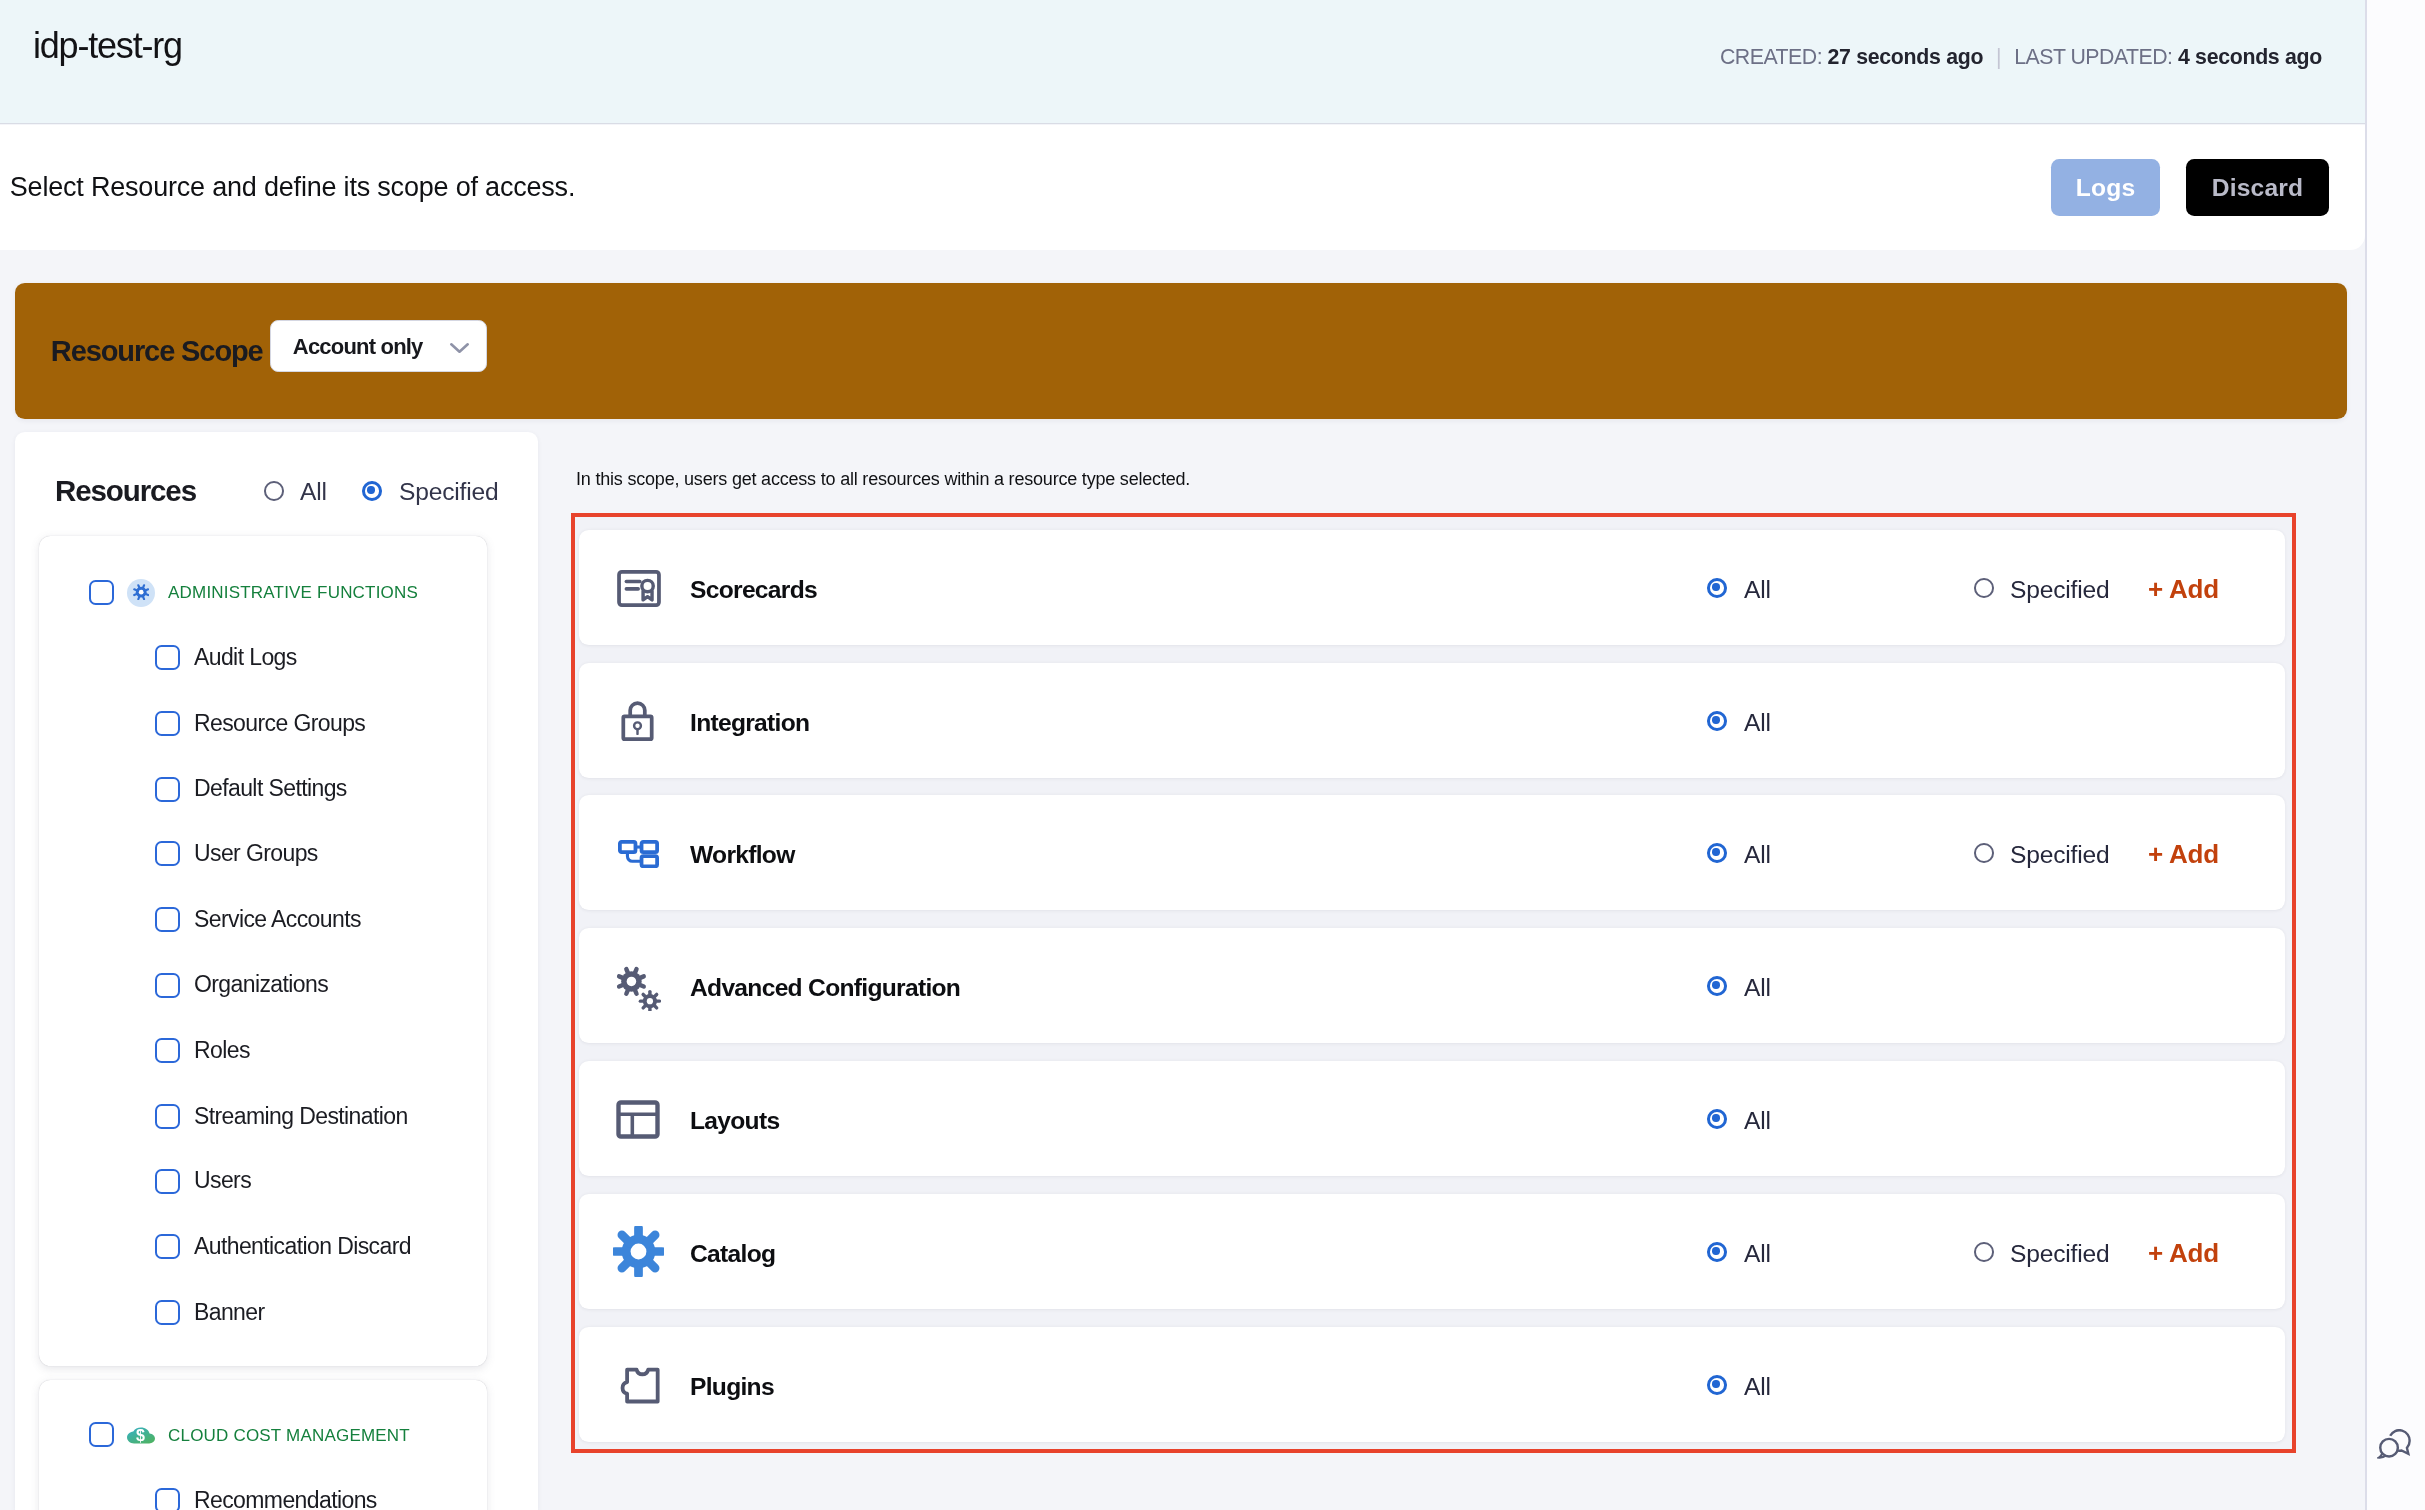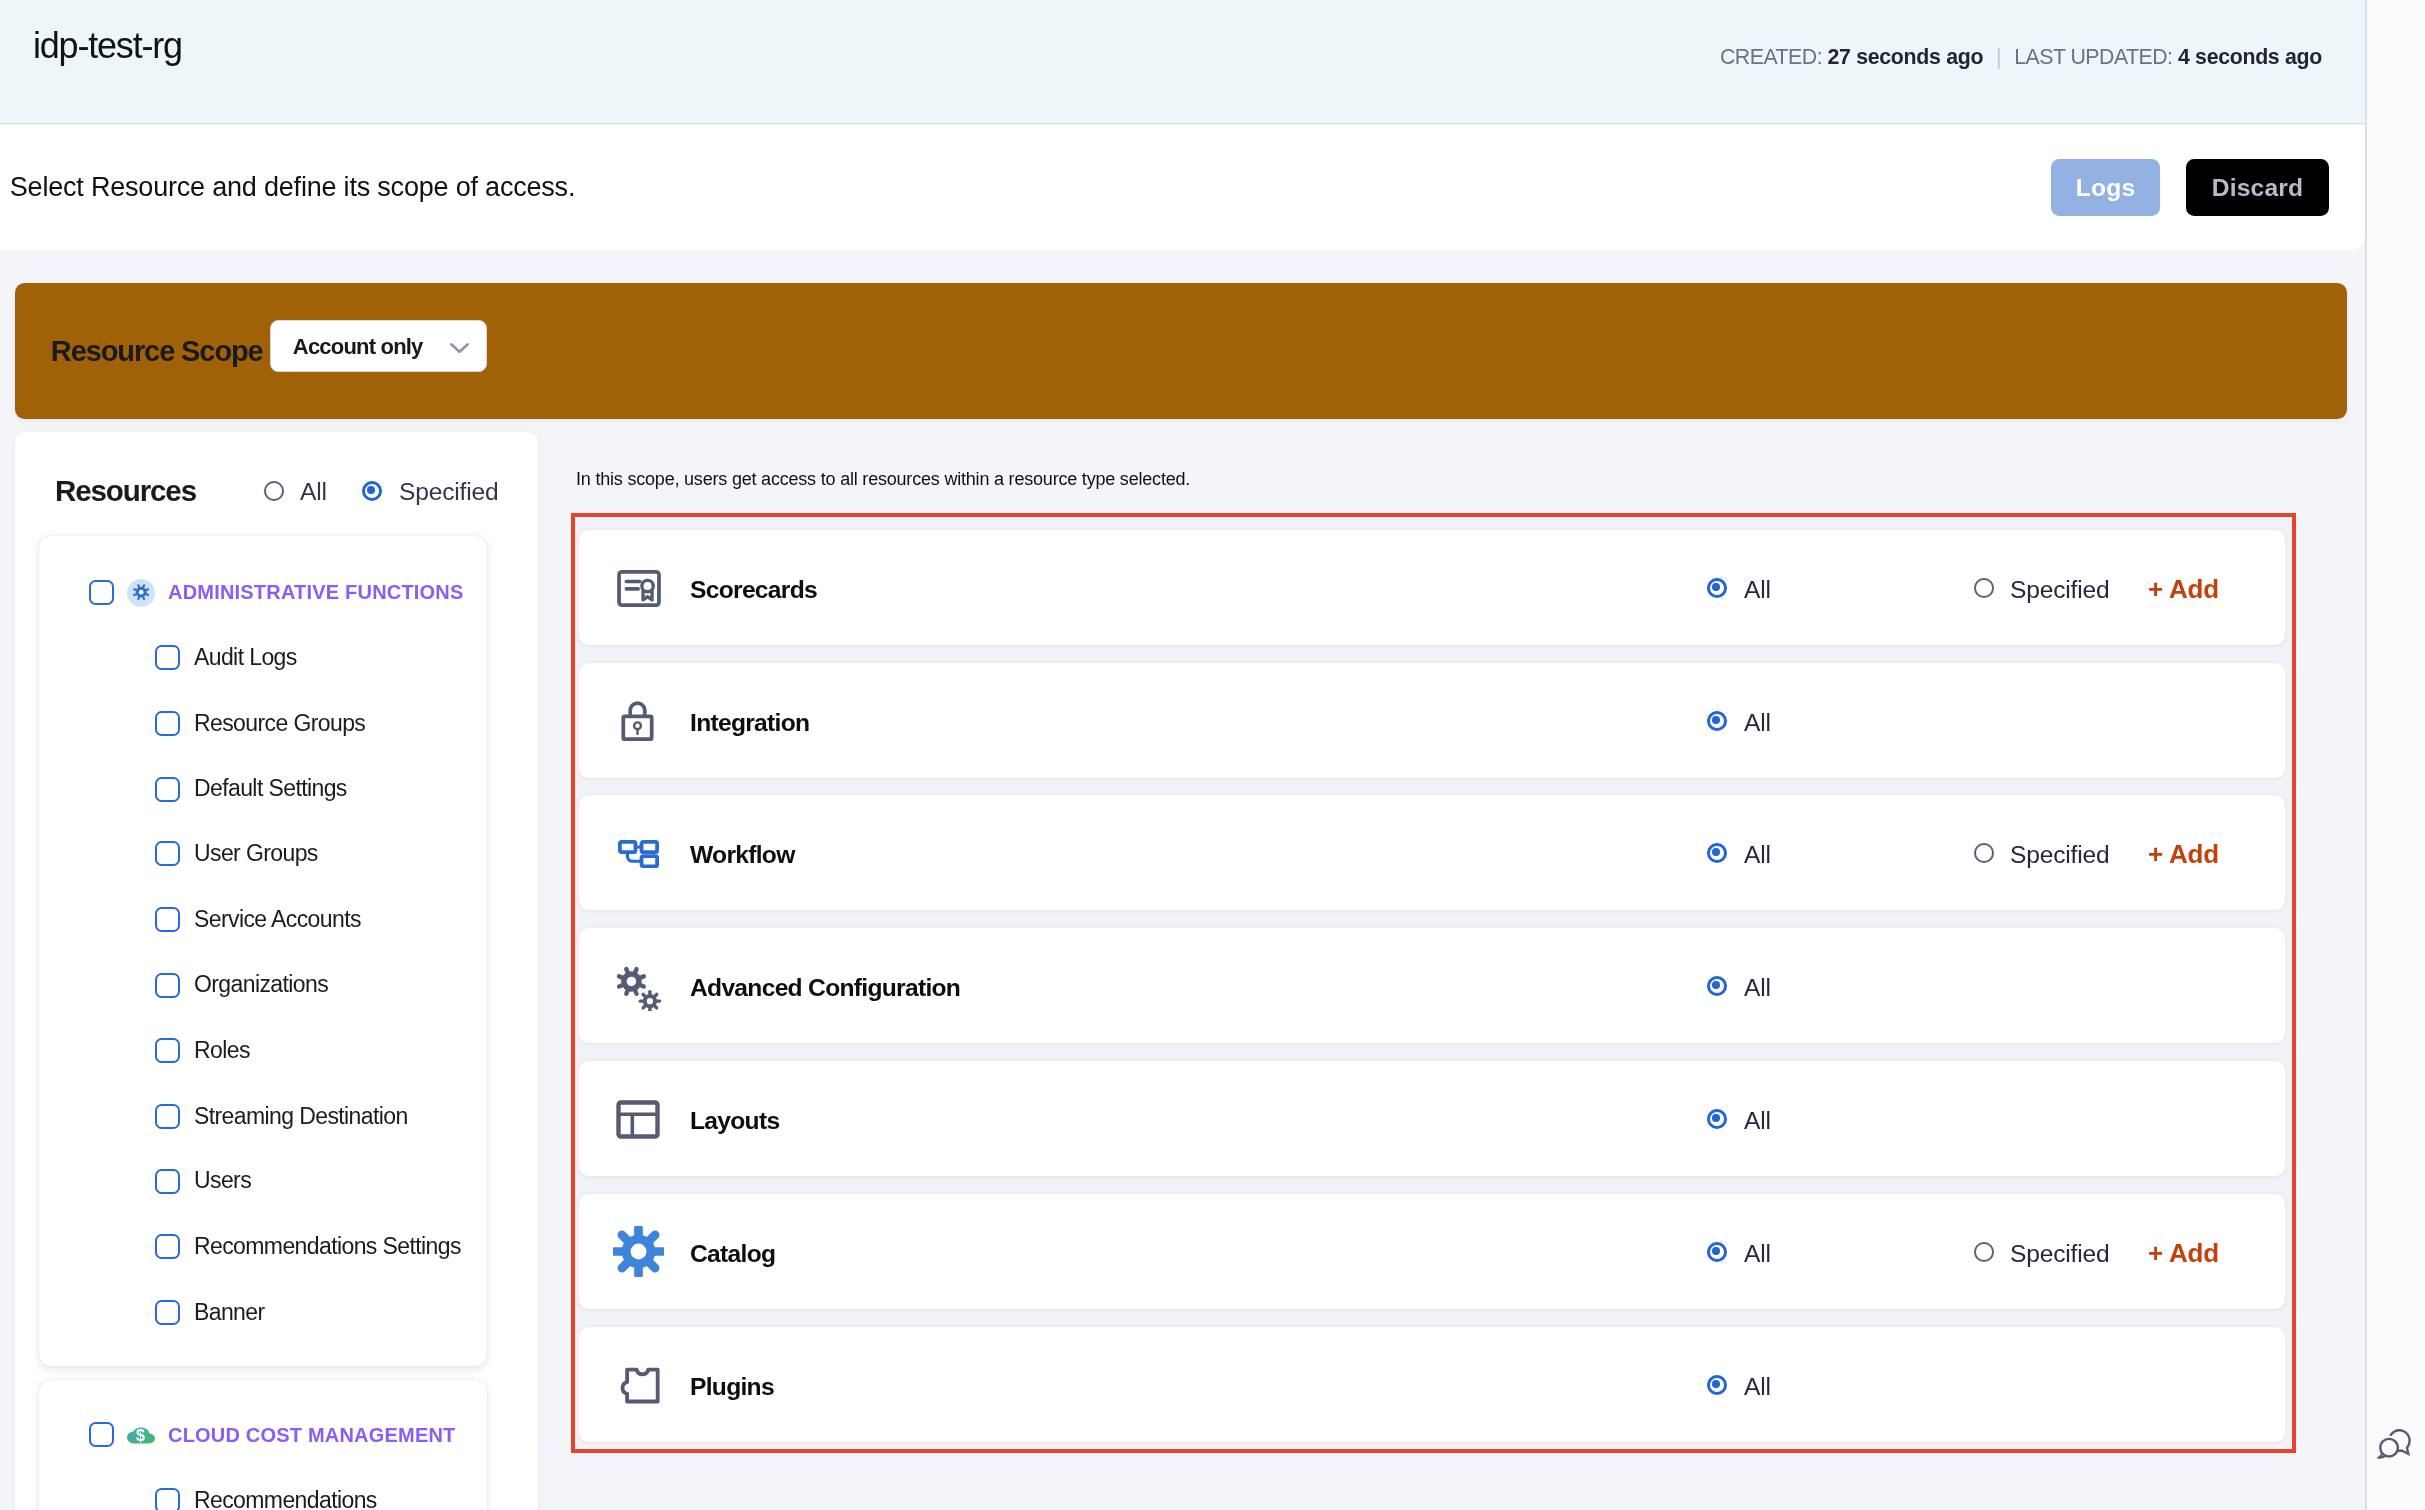--- a/index.html
+++ b/index.html
@@ -24,21 +24,21 @@
   #leftPanel { position:absolute; left:14.8px; top:432px; width:523px; height:1078px; background:#ffffff; border-radius:9.8px 9.8px 0 0; box-shadow:0 1.6px 4.9px rgba(40,41,61,0.06); }
   .hdttl { font-size:29.5px; font-weight:700; color:#1a1b21; letter-spacing:-1.1px; line-height:35px; }
   .radio { position:absolute; width:19.7px; height:19.7px; border-radius:50%; background:#fff; }
   .radio.off { border:2.1px solid #5d6079; }
   .radio.on { border:3.8px solid #2166d3; }
   .radio.on::after { content:""; position:absolute; left:2.4px; top:2.4px; width:7.4px; height:7.4px; border-radius:50%; background:#2166d3; }
   .rlab2 { font-size:24.6px; color:#33354a; letter-spacing:-0.2px; line-height:33px; }
   .cb { position:absolute; width:24.6px; height:24.6px; border:2.5px solid #2b68d9; border-radius:6.6px; background:#fff; }
   .innerCard { position:absolute; left:39px; width:448px; background:#ffffff; border-radius:11.5px; box-shadow:0 0 0.8px rgba(40,41,61,0.3), 0 2.5px 8.2px rgba(96,97,112,0.15); }
   .itm { font-size:23px; color:#1b1c22; letter-spacing:-0.6px; line-height:33px; }
-  .capTtl { font-size:20px; font-weight:700; color:#8b5cf6; letter-spacing:0.2px; line-height:23px; }
+  .capTtl { font-size:17px; font-weight:400; color:#15803d; letter-spacing:0.2px; line-height:23px; }
   #note { position:absolute; left:576px; top:469px; font-size:18px; color:#101114; letter-spacing:-0.2px; }
   #redbox { position:absolute; left:571px; top:513px; width:1725px; height:940px; border:4.9px solid #e8432c; background:#f1f2f7; }
   .rrow { position:absolute; left:579px; width:1706px; height:115px; background:#ffffff; border-radius:9.8px; box-shadow:0 0.8px 3.3px rgba(40,41,61,0.07); }
   .rowttl { font-size:24.6px; font-weight:700; color:#0d0e11; letter-spacing:-0.7px; line-height:33px; }
   .rlab { font-size:24.6px; color:#26283c; letter-spacing:-0.2px; line-height:33px; }
   .addlab { font-size:26px; font-weight:700; color:#c2410c; letter-spacing:-0.2px; line-height:33px; }
 </style>
 </head>
 <body>
   <div id="rail"></div>
@@ -96,21 +96,21 @@
 <div class="abs itm" style="left:194px;top:903px">Service Accounts</div>
 <span class="cb" style="left:155px;top:973px"></span>
 <div class="abs itm" style="left:194px;top:968px">Organizations</div>
 <span class="cb" style="left:155px;top:1038px"></span>
 <div class="abs itm" style="left:194px;top:1034px">Roles</div>
 <span class="cb" style="left:155px;top:1104px"></span>
 <div class="abs itm" style="left:194px;top:1100px">Streaming Destination</div>
 <span class="cb" style="left:155px;top:1169px"></span>
 <div class="abs itm" style="left:194px;top:1164px">Users</div>
 <span class="cb" style="left:155px;top:1234px"></span>
-<div class="abs itm" style="left:194px;top:1230px">Recommendations Settings</div>
+<div class="abs itm" style="left:194px;top:1230px">Authentication Discard</div>
 <span class="cb" style="left:155px;top:1300px"></span>
 <div class="abs itm" style="left:194px;top:1296px">Banner</div>
 <div class="innerCard" style="top:1380px;height:246px"></div>
 <span class="cb" style="left:89px;top:1422px"></span>
 <svg class="abs" style="left:127px;top:1425px" width="28" height="20.5" viewBox="0 0 24 17.6">
 <defs>
       <linearGradient id="ccm" x1="0" y1="0" x2="0.8" y2="1">
 <stop offset="0" stop-color="#35b0c8"></stop>
         <stop offset="1" stop-color="#4db264"></stop>
       </linearGradient>

